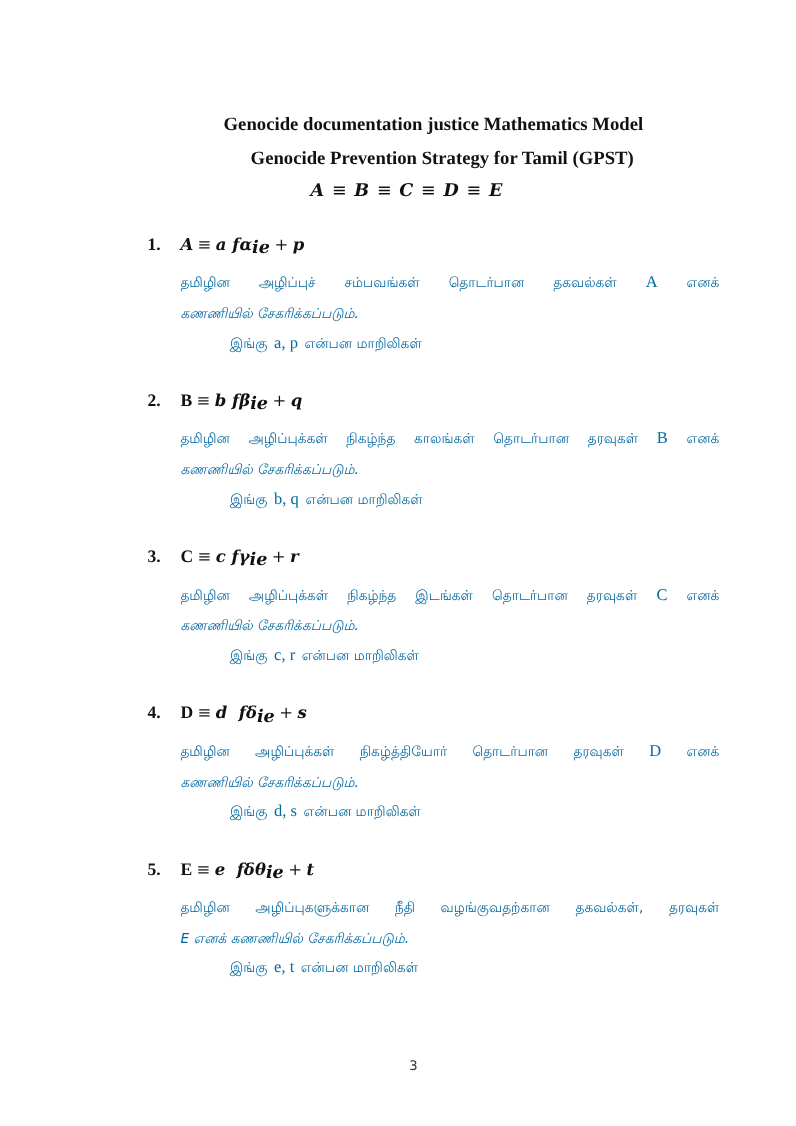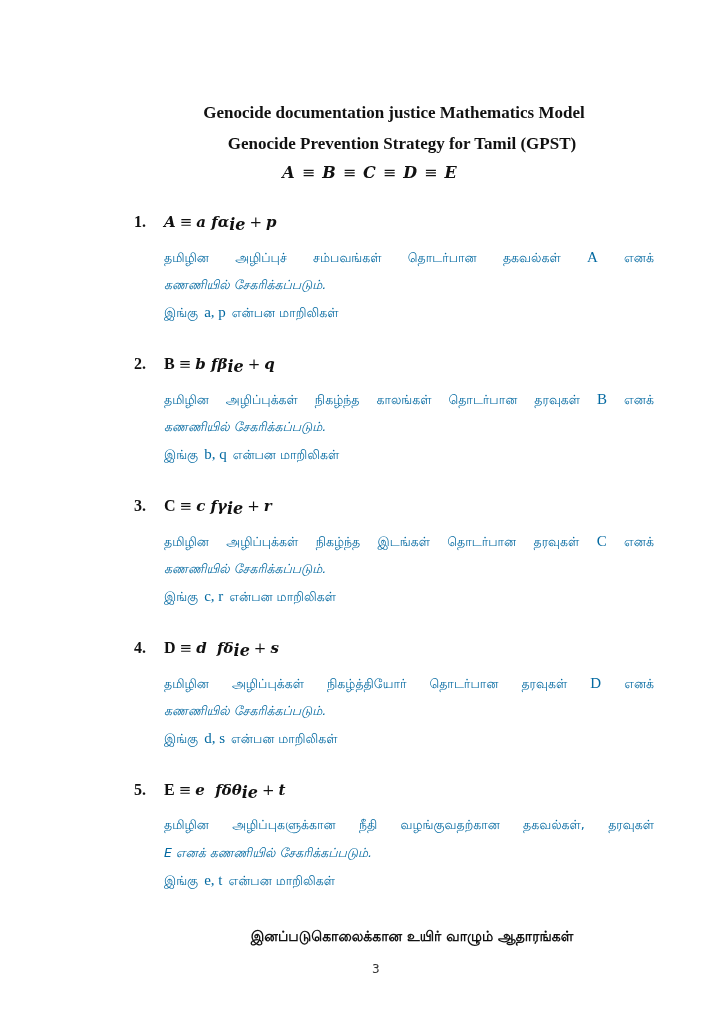--- a/index.html
+++ b/index.html
@@ -75,21 +75,21 @@
       display: flex;
       justify-content: space-between;
       align-items: baseline;
     }
     .latin {
       font-family: "Liberation Serif", serif;
       font-size: 15px;
     }
     .l1 { top: 36px; }
     .l2 { top: 64px; font-style: italic; }
-    .l3 { top: 91px; }
+    .l3 { top: 91px; margin-left: 45px; }
 
     .footer-line {
       position: absolute;
       top: 913px;
       left: 0; width: 724px;
       text-align: center;
       font-family: "DejaVu Sans", sans-serif;
       font-weight: bold;
       font-size: 14px;
       padding-left: 100px;
@@ -220,16 +220,15 @@
       <span>வழங்குவதற்கான</span>
       <span>தகவல்கள்,</span>
       <span>தரவுகள்</span>
     </div>
     <div class="body-line l2">E எனக் கணணியில் சேகரிக்கப்படும்.</div>
     <div class="body-line l3">
       <span>இங்கு</span><span class="sp"></span><span class="latin">e, t</span><span class="sp"></span><span>என்பன மாறிலிகள்</span>
     </div>
   </div>
 
-  <div class="footer-line">இனப்படுகொலைக்கான உயிர் வாழும் ஆதாரங்கள்</div>
   <div class="page-number">3</div>
 
 </div>
 
 </body></html>

